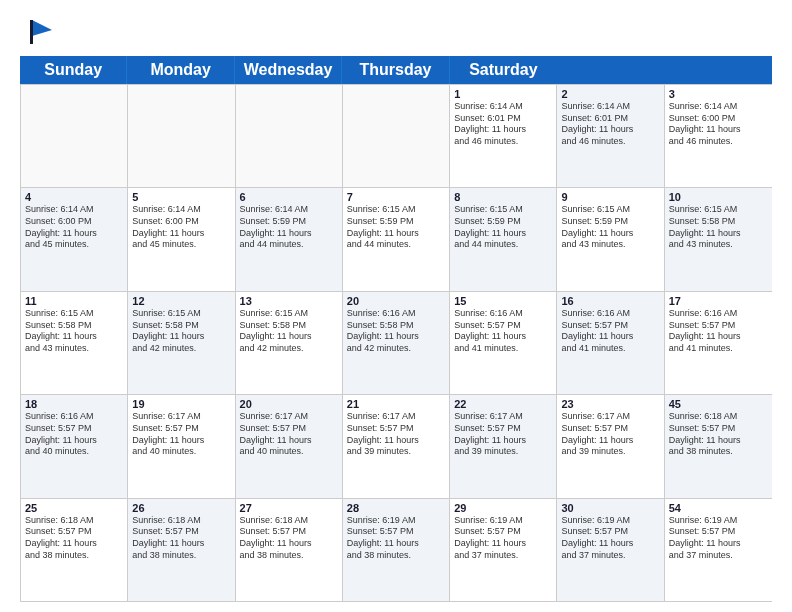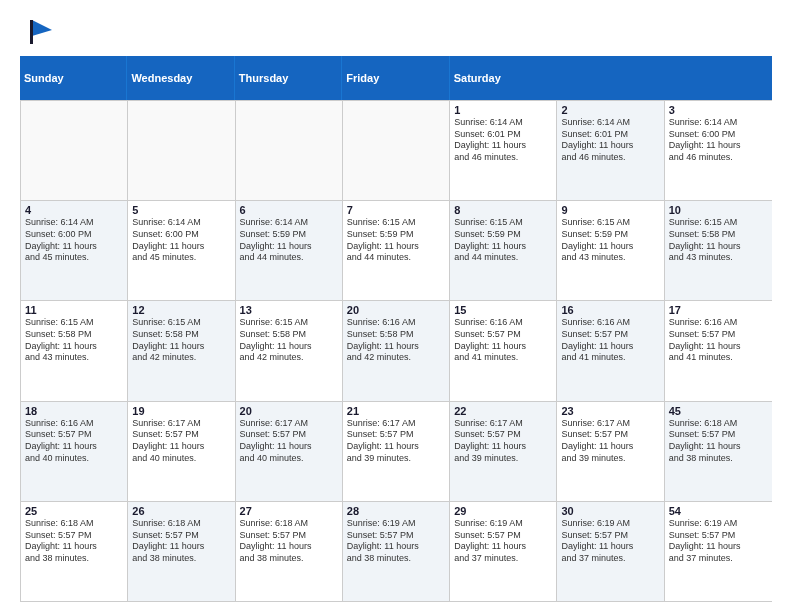--- a/index.html
+++ b/index.html
@@ -64,24 +64,24 @@
       display: flex;
       flex-direction: column;
     }
     .cal-header {
       display: grid;
       grid-template-columns: repeat(7, 1fr);
       background: #1565C0;
     }
     .cal-header-cell {
       color: #fff;
-      font-size: 11px;
-      font-weight: bold;
-      padding: 16px 4px;
-      text-align: left;
+      font-size: 16px;
+      font-weight: bold;
+      padding: 5px 4px;
+      text-align: center;
       border-right: 1px solid #1976D2;
     }
     .cal-header-cell:last-child { border-right: none; }
     .cal-body {
       flex: 1;
       display: flex;
       flex-direction: column;
       border-left: 1px solid #ccc;
       border-bottom: 1px solid #ccc;
     }
@@ -132,23 +132,23 @@
     </div>
     <div class="title-section">
       <div class="month-title"></div>
       <div class="location"></div>
     </div>
   </div>
 
   <div class="calendar">
     <div class="cal-header" id="cal-header">
         <div class="cal-header-cell">Sunday</div>
+        <div class="cal-header-cell">Monday</div>
         <div class="cal-header-cell">Wednesday</div>
         <div class="cal-header-cell">Thursday</div>
-        <div class="cal-header-cell">Friday</div>
         <div class="cal-header-cell">Saturday</div>
       </div>
     <div class="cal-body" id="cal-body">
         <div class="cal-row">
           <div class="cal-cell empty"></div>
           <div class="cal-cell empty"></div>
           <div class="cal-cell empty"></div>
           <div class="cal-cell empty"></div>
           <div class="cal-cell">
             <div class="day-num">1</div>

